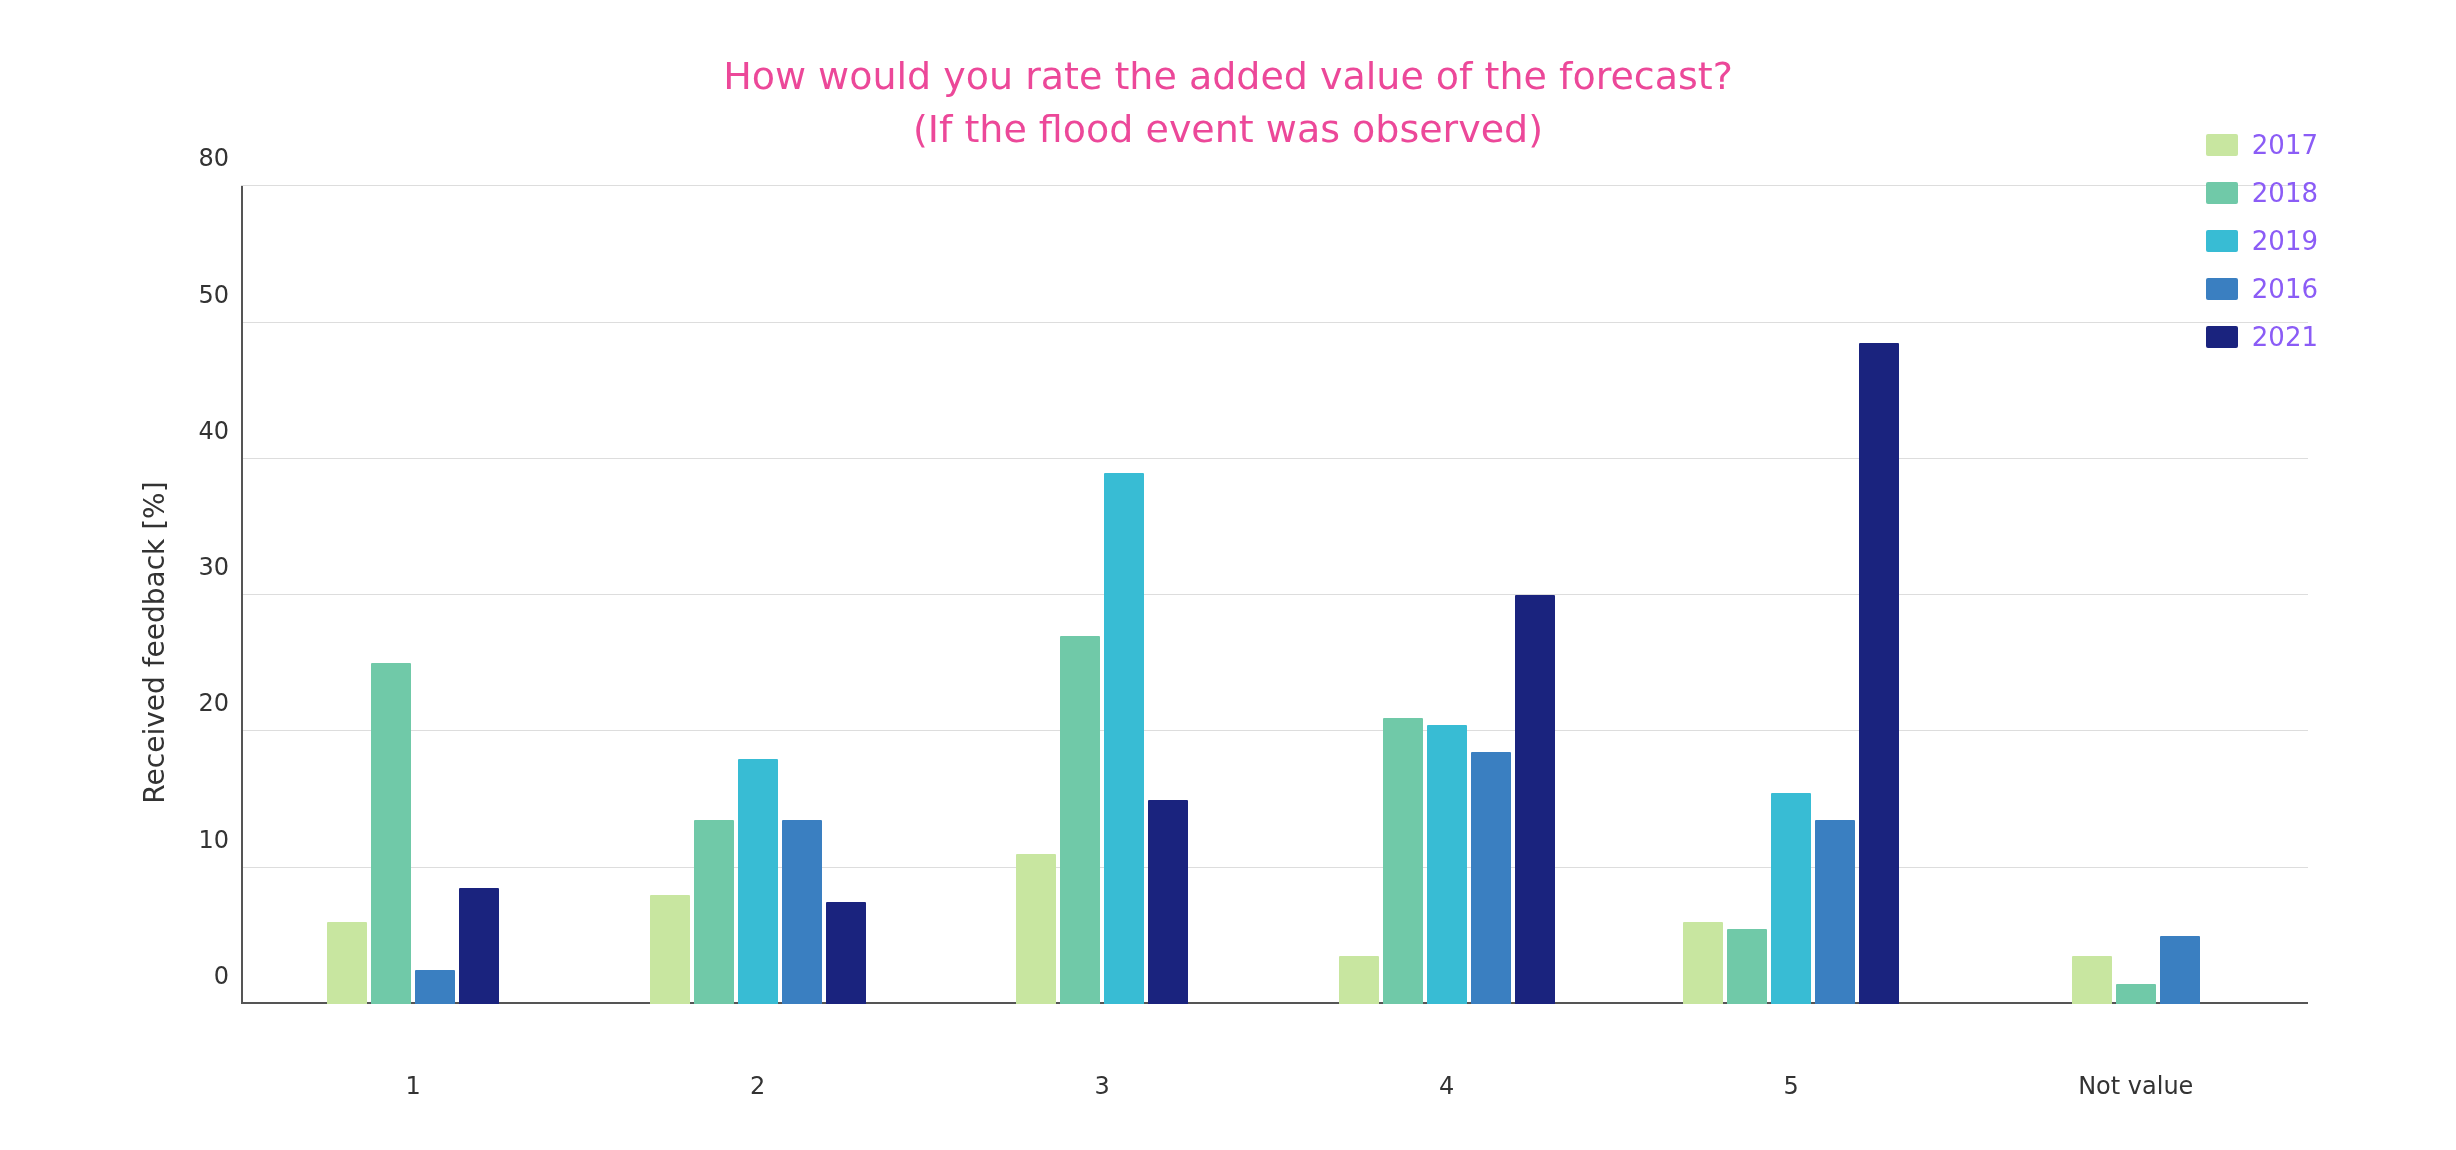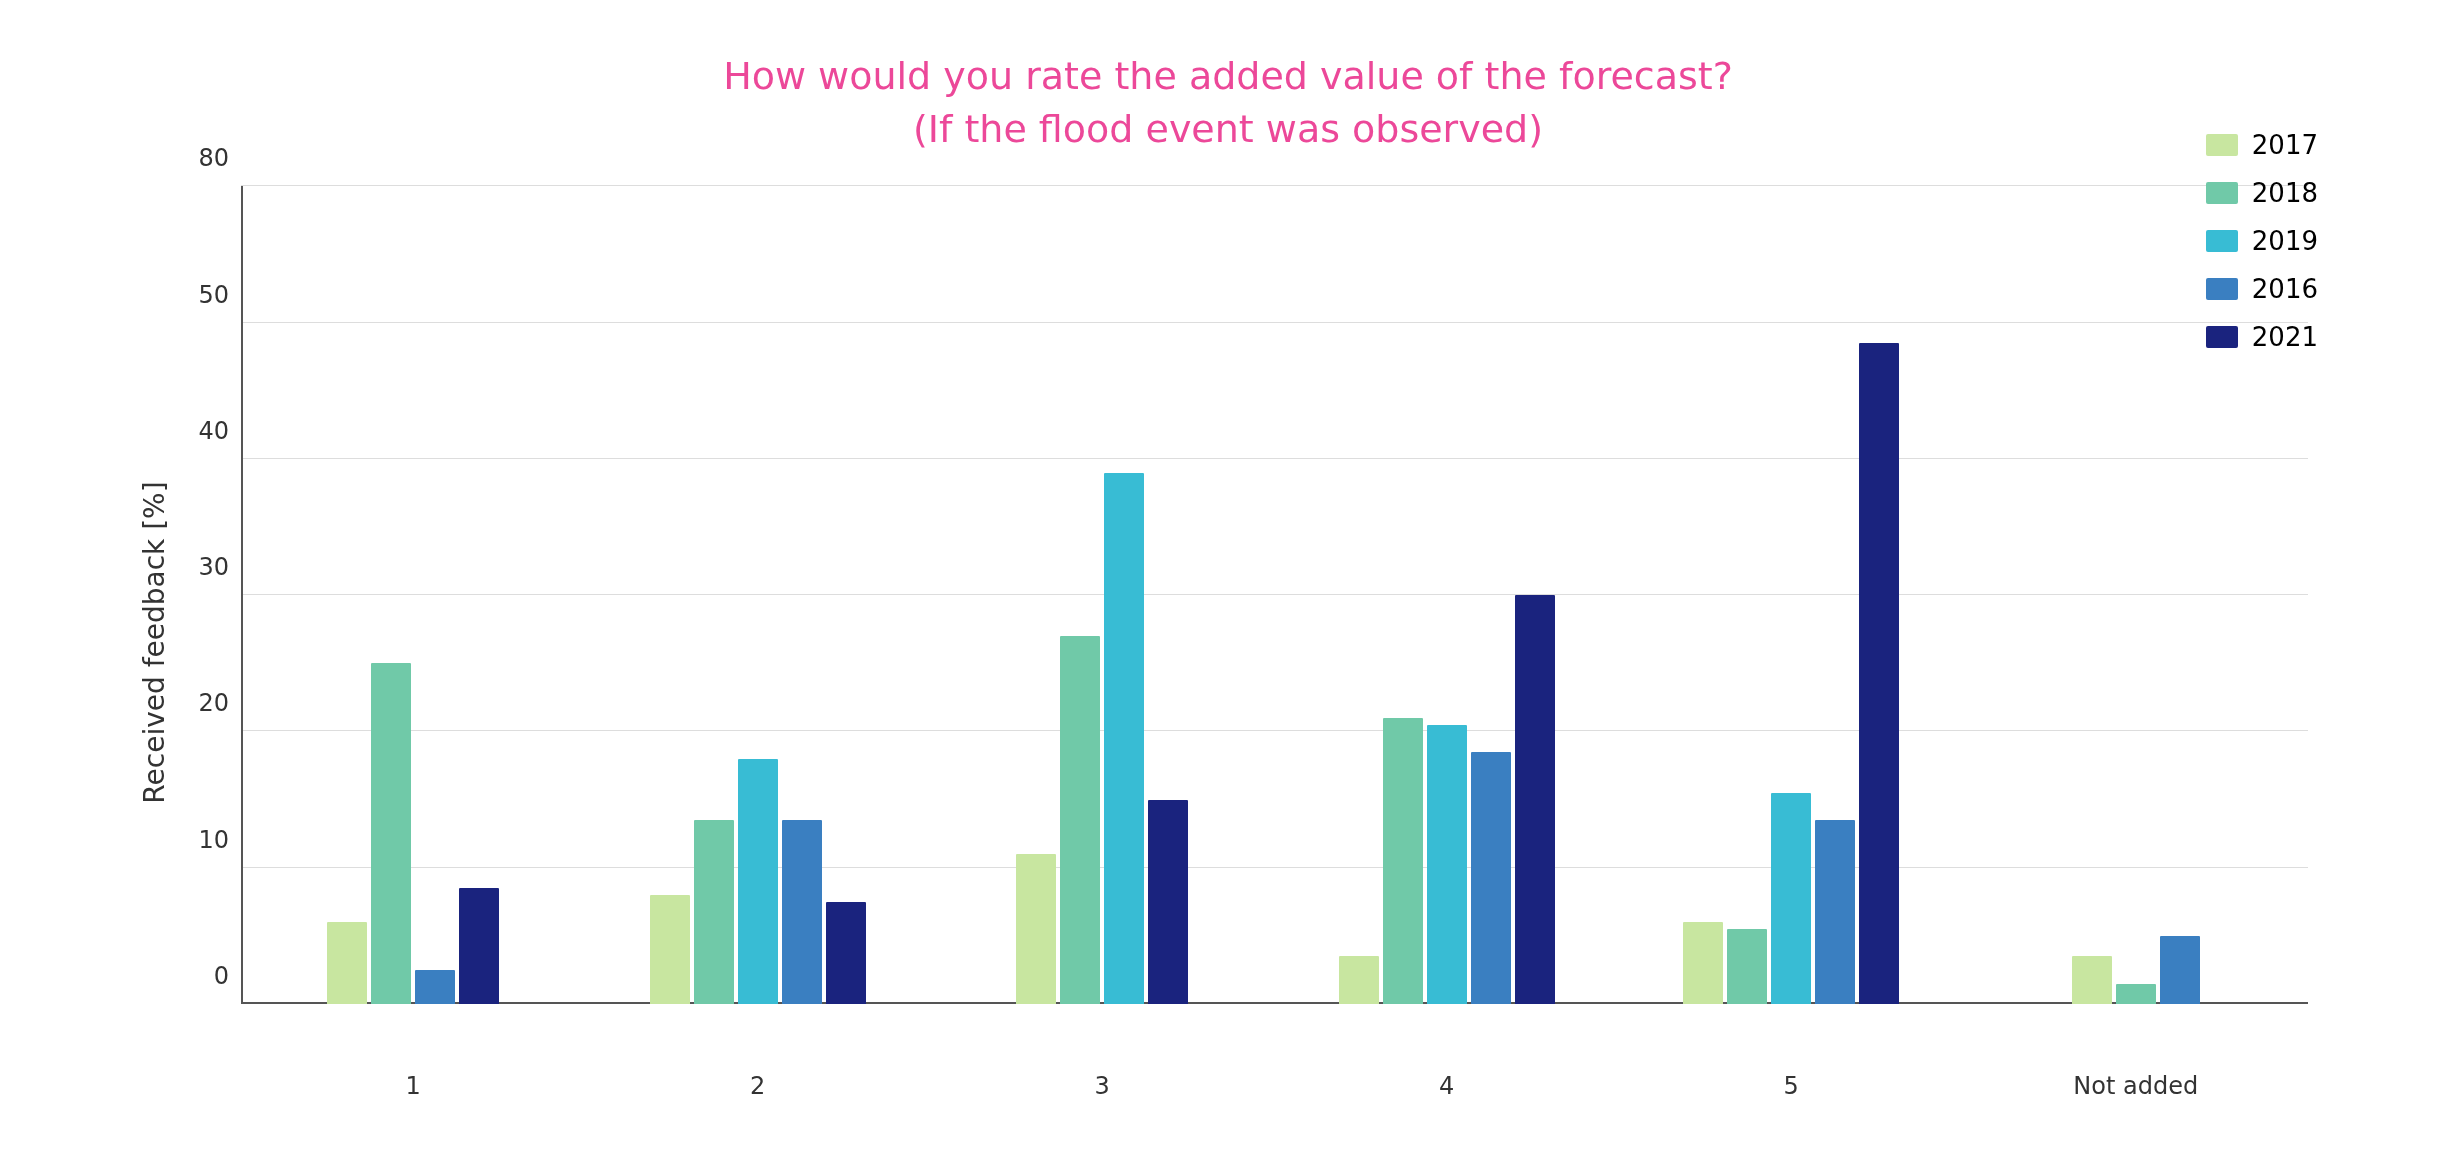--- a/index.html
+++ b/index.html
@@ -124,21 +124,21 @@
       align-items: center;
       gap: 14px;
     }
     .legend-color {
       width: 32px;
       height: 22px;
       border-radius: 2px;
     }
     .legend-label {
       font-size: 26px;
-      color: #000000;
+      color: #8b5cf6;
     }
     .axis-line {
       position: absolute;
       bottom: 0;
       left: 0;
       right: 0;
       height: 2px;
       background: #555;
     }
     .axis-line-left {
@@ -232,21 +232,21 @@
           <div class="y-tick-label" style="bottom: 66.6667%;">40</div>
           <div class="y-tick-label" style="bottom: 83.3333%;">50</div>
           <div class="y-tick-label" style="bottom: 100%;">80</div>
         </div>
       <div class="x-axis" id="xAxis">
           <div class="x-tick-label">1</div>
           <div class="x-tick-label">2</div>
           <div class="x-tick-label">3</div>
           <div class="x-tick-label">4</div>
           <div class="x-tick-label">5</div>
-          <div class="x-tick-label">Not added</div>
+          <div class="x-tick-label">Not value</div>
         </div>
     </div>
     <div class="legend" id="legend">
         <div class="legend-item">
           <div class="legend-color" style="background-color: rgb(200, 230, 160);"></div>
           <span class="legend-label">2017</span>
         </div>
         <div class="legend-item">
           <div class="legend-color" style="background-color: rgb(112, 201, 168);"></div>
           <span class="legend-label">2018</span>

